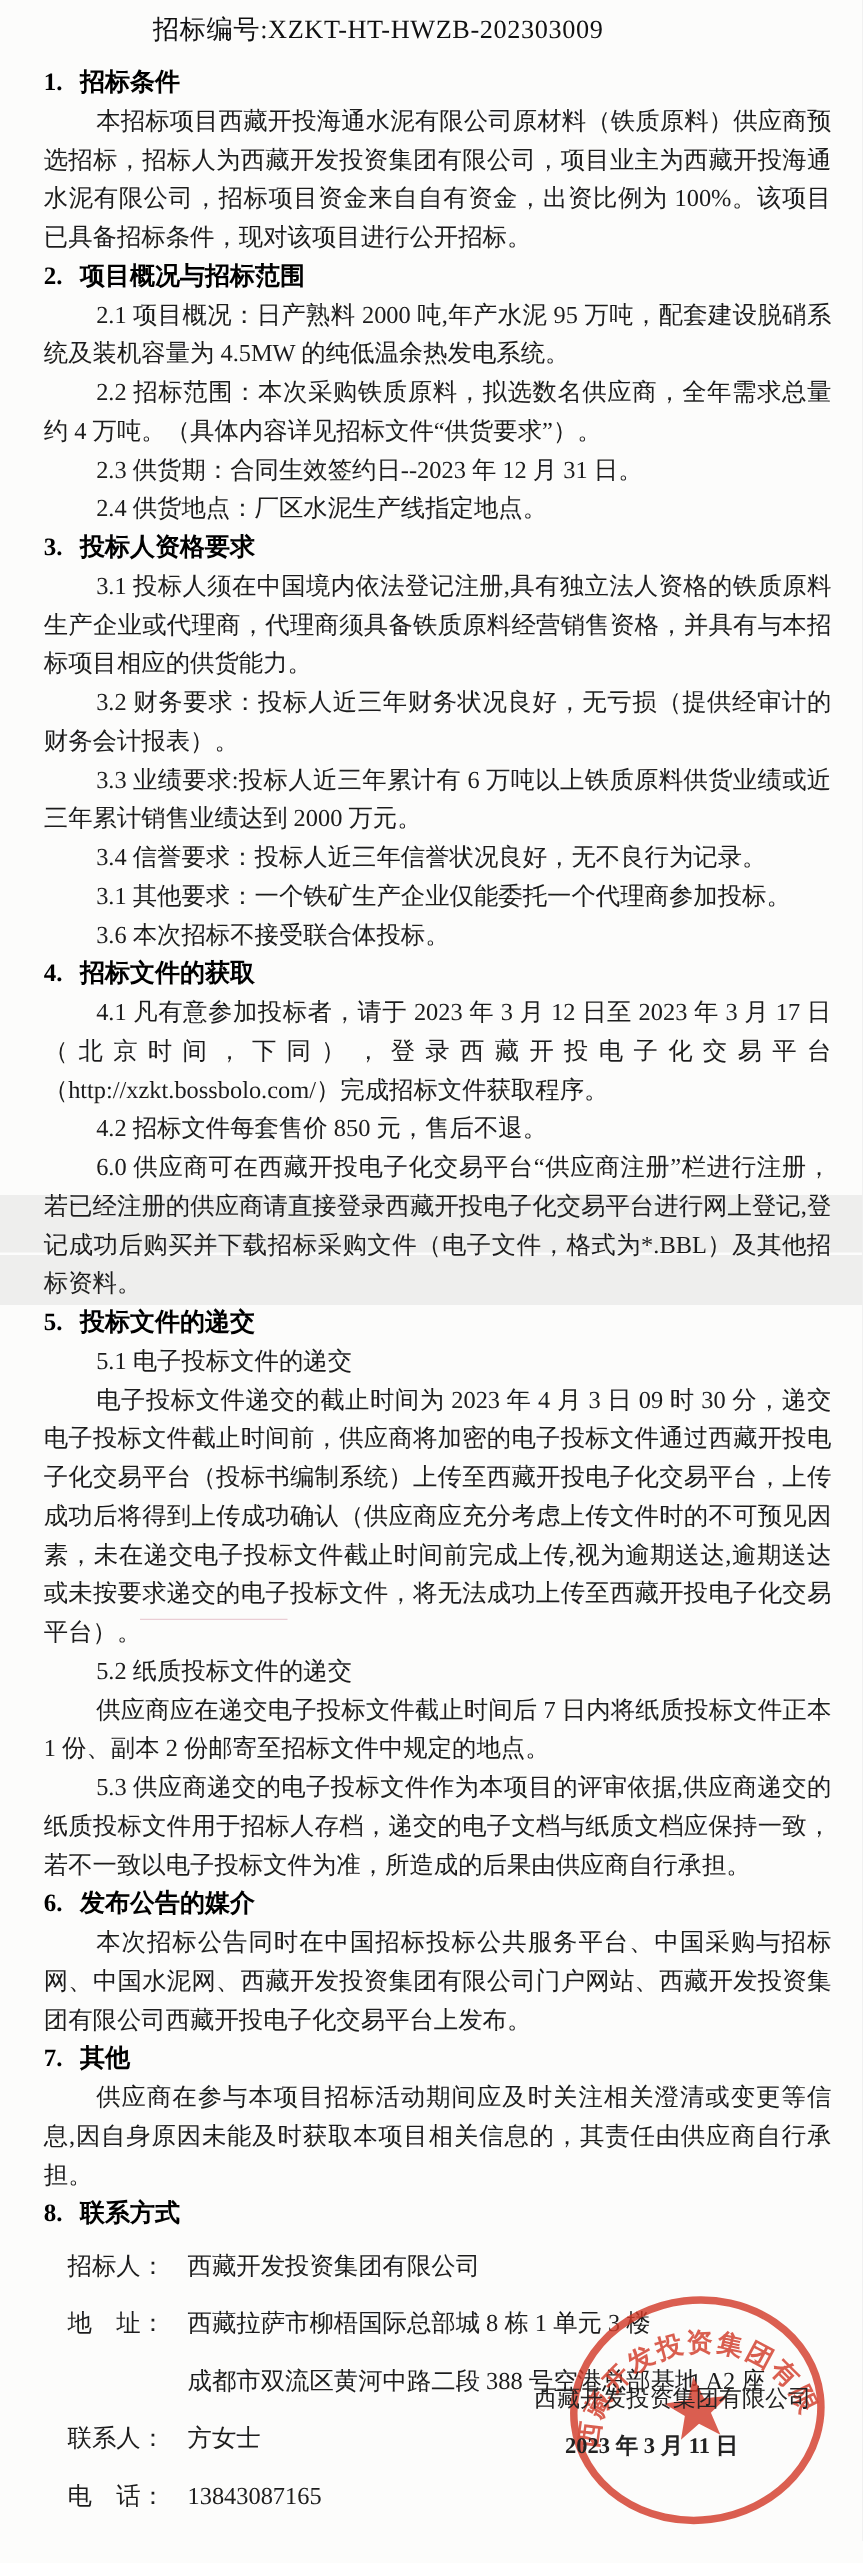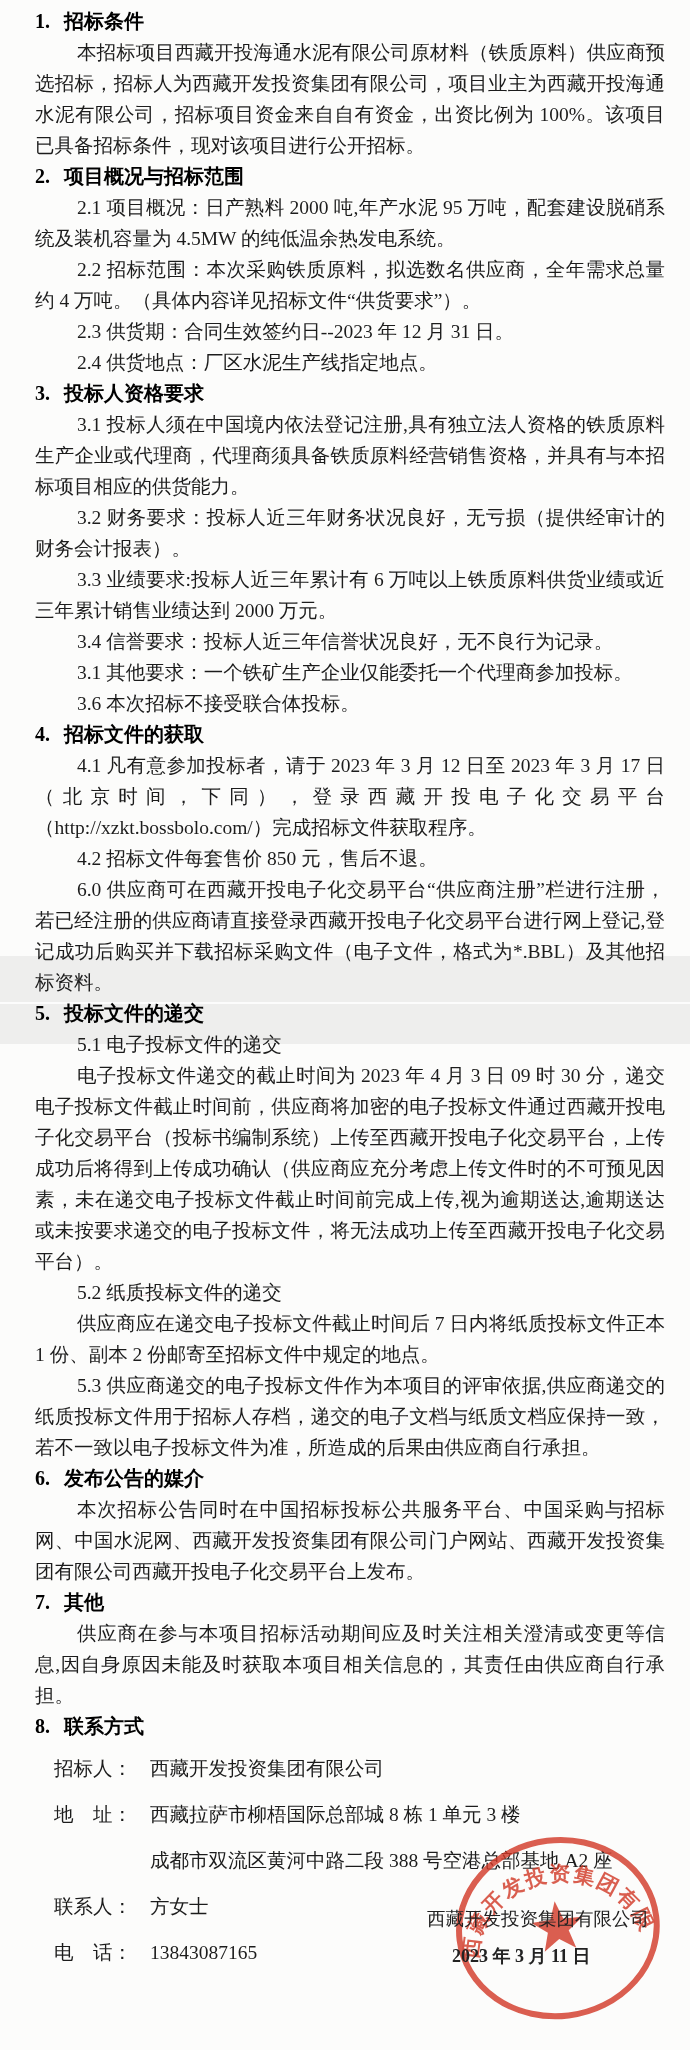--- a/index.html
+++ b/index.html
@@ -35,20 +35,21 @@
 </head>
 <body>
 
 <div class="page">
 
   <div class="scan-band band-1"></div>
   <div class="artifact-line" style="top:1295px;left:112px;width:118px;"></div>
 
   <div class="content">
 
+    <div class="doc-title">招标编号:XZKT-HT-HWZB-202303009</div>
 
     <div class="sec-h">
       <span class="num">1.</span>
       <span>招标条件</span>
     </div>
     <p class="para">本招标项目西藏开投海通水泥有限公司原材料（铁质原料）供应商预选招标，招标人为西藏开发投资集团有限公司，项目业主为西藏开投海通水泥有限公司，招标项目资金来自自有资金，出资比例为 100%。该项目已具备招标条件，现对该项目进行公开招标。</p>
 
     <div class="sec-h">
       <span class="num">2.</span>
       <span>项目概况与招标范围</span>

